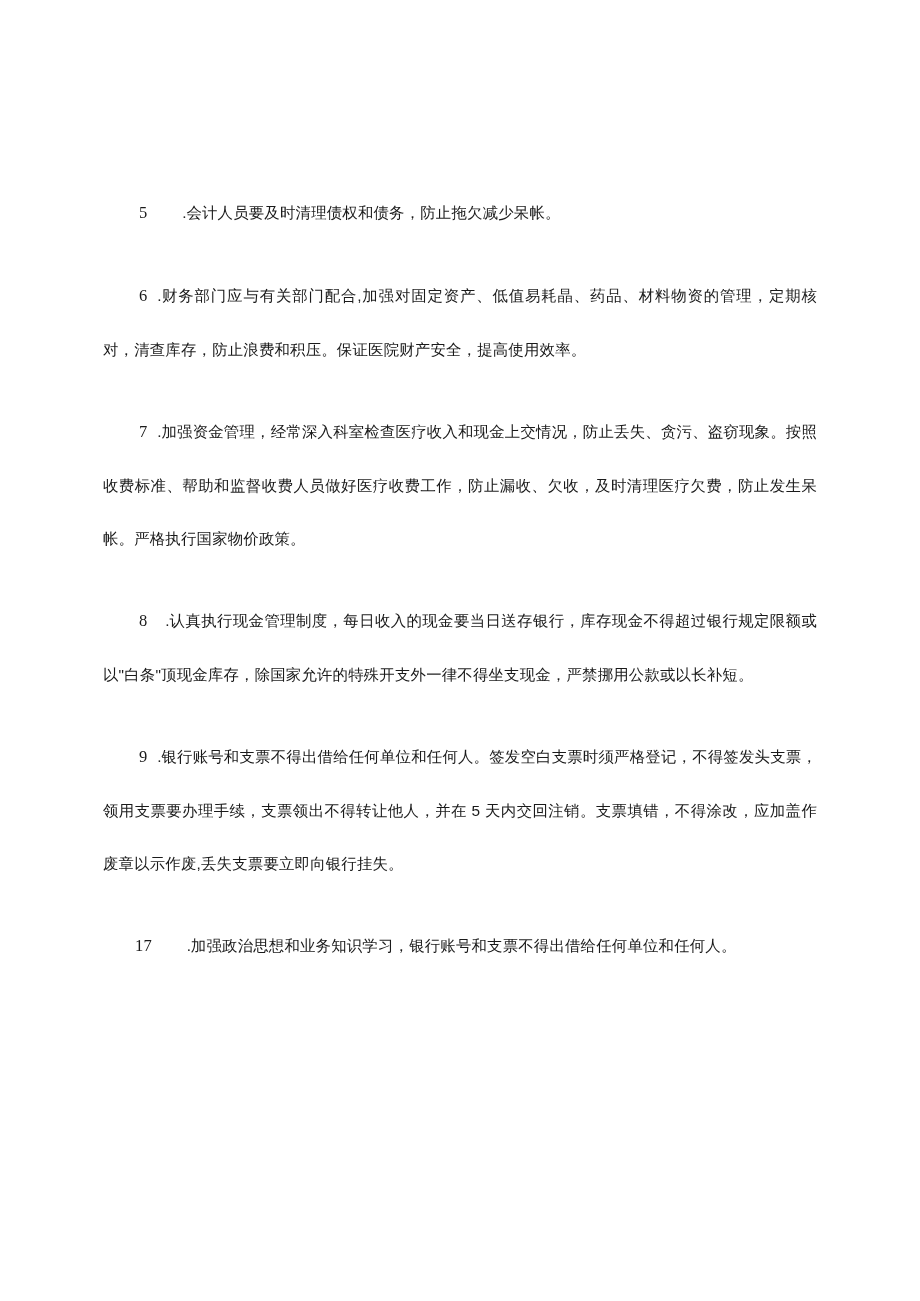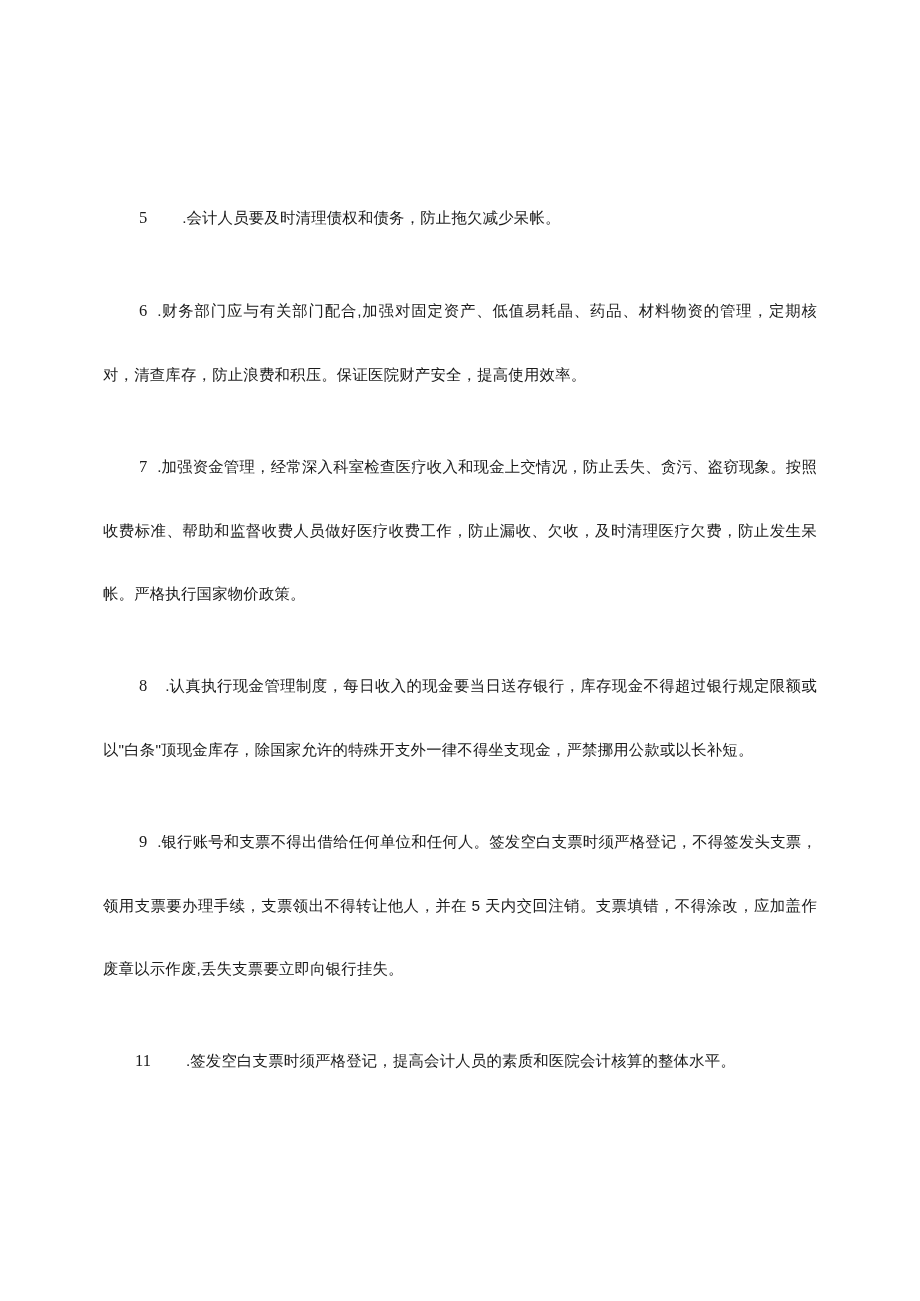--- a/index.html
+++ b/index.html
@@ -28,21 +28,21 @@
   .doc-body {
     position: absolute;
     left: 103px;
     top: 186px;
     width: 714px;
   }
 
   .para {
     margin: 0 0 29px 0;
     font-size: 15.4px;
-    line-height: 63px;
+    line-height: 53px;
     color: #1a1a1a;
     text-align: justify;
     text-justify: inter-character;
     word-break: break-all;
     letter-spacing: 0.2px;
   }
 
   
   .para.wide {
     width: 716px;
@@ -92,17 +92,17 @@
     <p class="para">
       <span class="lead lead-1"></span><span class="num">8</span><span class="gap-mid"></span><span class="dot">.</span><span>认真执行现金管理制度，每日收入的现金要当日送存银行，库存现金不得超过银行规定限额或以"白条"顶现金库存，除国家允许的特殊开支外一律不得坐支现金，严禁挪用公款或以长补短。</span>
     </p>
 
     <p class="para">
       <span class="lead lead-1"></span><span class="num">9</span><span class="gap-small"></span><span class="dot">.</span><span>银行账号和支票不得出借给任何单位和任何人。签发空白支票时须严格登记，不得签发头支票，领用支票要办理手续，支票领出不得转让他人，并在 5 天内交回注销。支票填错，不得涂改，应加盖作废章以示作废,丢失支票要立即向银行挂失。</span>
     </p>
 
 
     <p class="para wide">
-      <span class="lead lead-2"></span><span class="num">11</span><span class="gap-wide"></span><span class="dot">.</span><span>签发空白支票时须严格登记，提高会计人员的素质和医院会计核算的整体水平。</span>
+      <span class="lead lead-2"></span><span class="num">17</span><span class="gap-wide"></span><span class="dot">.</span><span>加强政治思想和业务知识学习，银行账号和支票不得出借给任何单位和任何人。</span>
     </p>
 
   </div>
 </div>
 
 </body></html>

